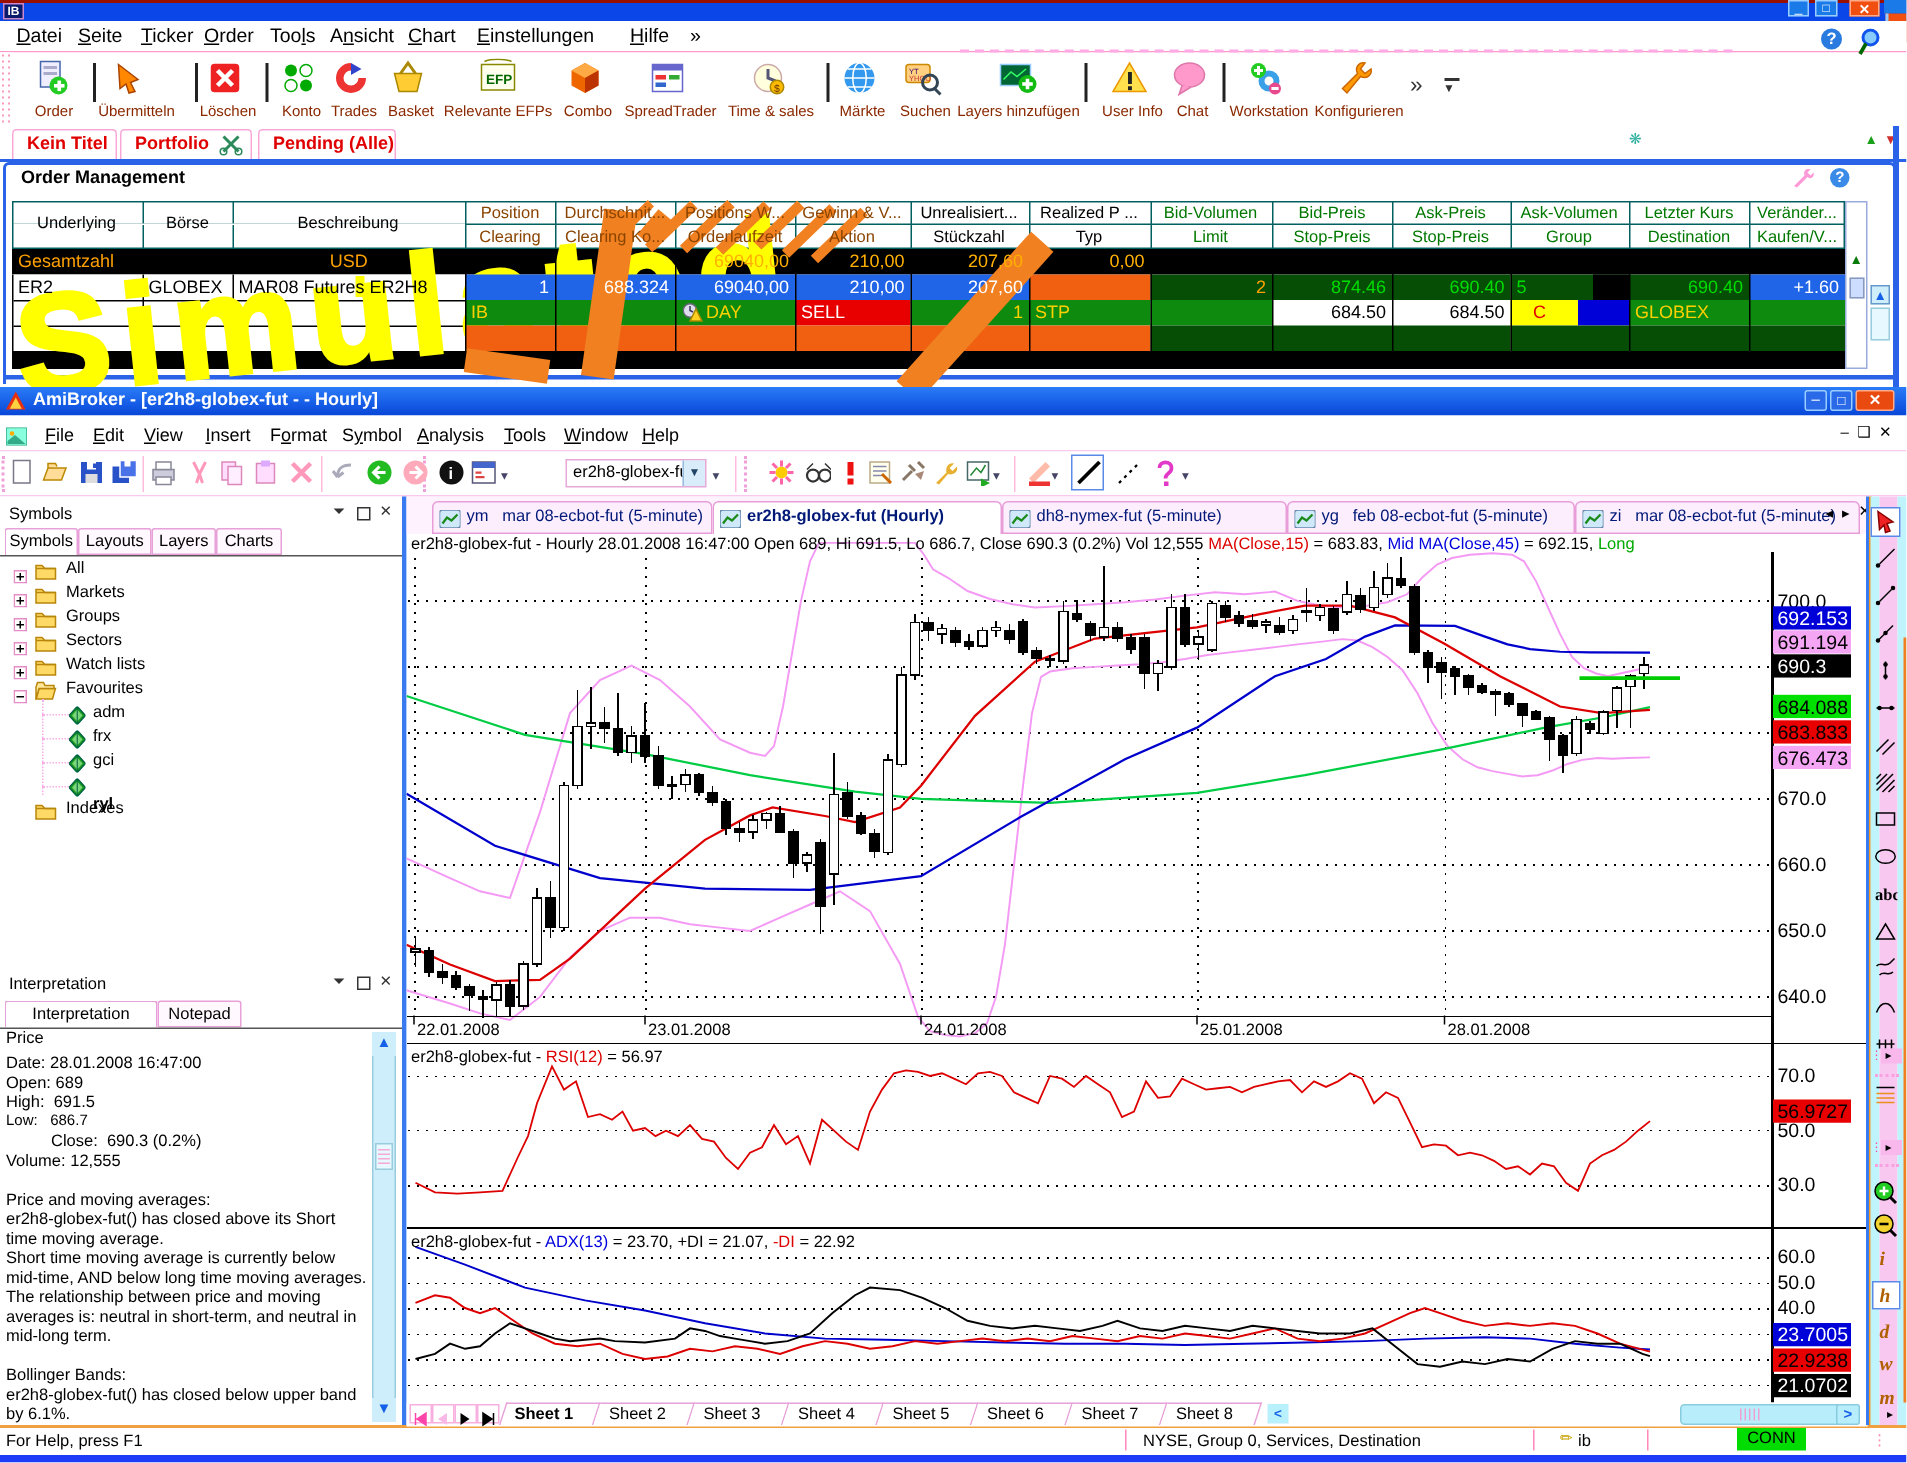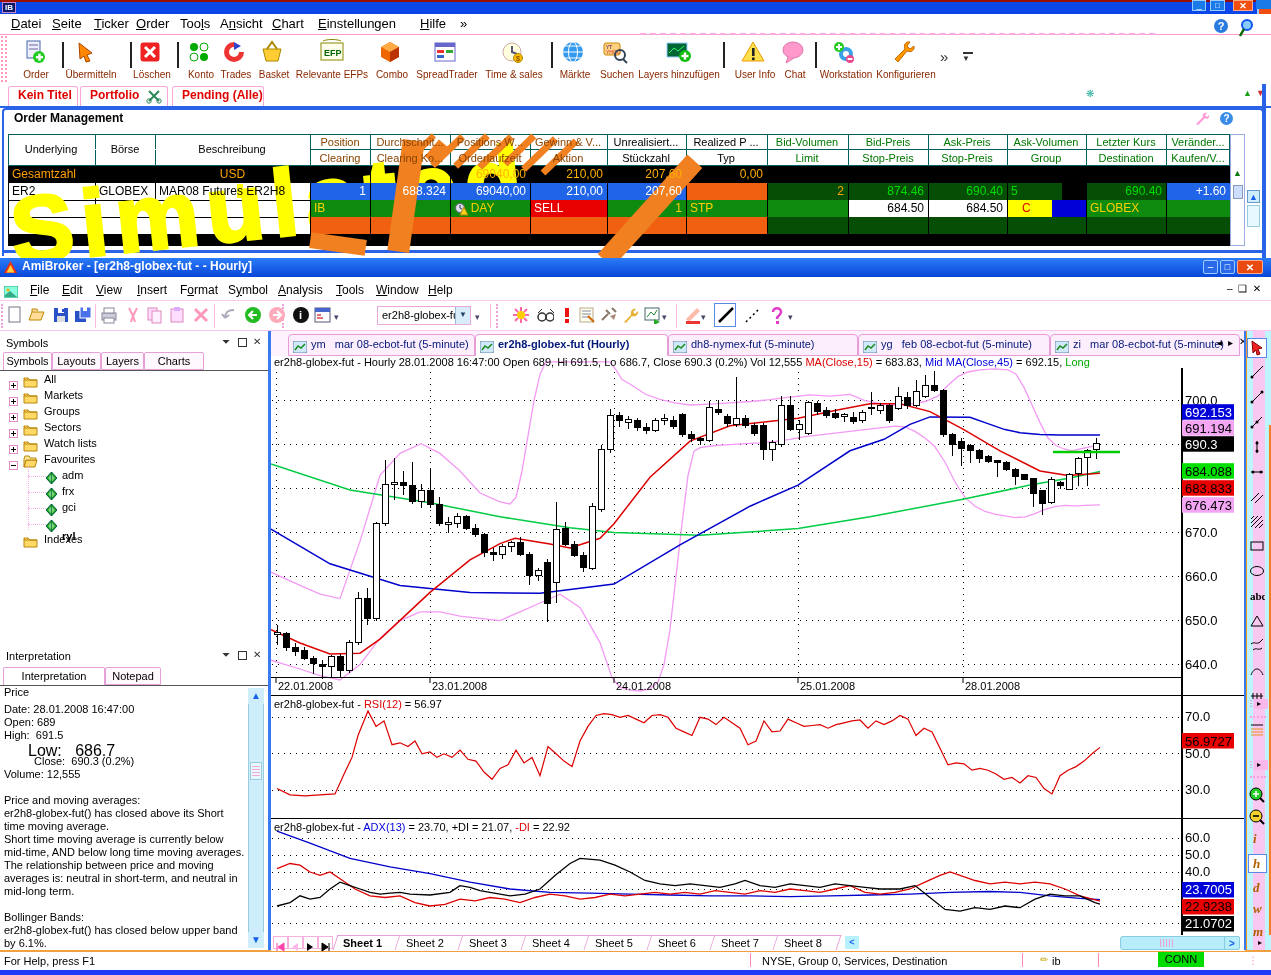--- a/index.html
+++ b/index.html
@@ -488,21 +488,21 @@
 <div class="tx" style="left:788px;top:54px;color:#446;font-size:9px;">▾</div>
 <div class="a" style="left:0px;top:73px;width:268px;height:619px;background:#fff;"></div>
 <div class="a" style="left:268px;top:73px;width:3px;height:619px;background:#3a7af0;"></div>
 <div class="tx" style="left:6px;top:79px;color:#000;font-size:11px;">Symbols</div>
 <div class="tx" style="left:222px;top:78px;color:#333;font-size:10px;">⏷</div>
 <div class="a" style="left:238px;top:80px;width:9px;height:9px;border:1px solid #333;"></div>
 <div class="tx" style="left:253px;top:78px;color:#333;font-size:10px;">✕</div>
 <div class="a" style="left:3px;top:94px;width:49px;height:18px;background:#fff;border:1px solid #e8a0d8;border-bottom:none;border-radius:2px 2px 0 0;font-size:11px;text-align:center;line-height:17px;color:#000;">Symbols</div>
 <div class="a" style="left:52px;top:94px;width:49px;height:18px;background:#fff8ff;border:1px solid #e8a0d8;border-bottom:1px solid #e8a0d8;border-radius:2px 2px 0 0;font-size:11px;text-align:center;line-height:17px;color:#000;">Layouts</div>
 <div class="a" style="left:101px;top:94px;width:43px;height:18px;background:#fff8ff;border:1px solid #e8a0d8;border-bottom:1px solid #e8a0d8;border-radius:2px 2px 0 0;font-size:11px;text-align:center;line-height:17px;color:#000;">Layers</div>
-<div class="a" style="left:144px;top:94px;width:60px;height:18px;background:#fff8ff;border:1px solid #e8a0d8;border-bottom:1px solid #e8a0d8;border-radius:2px 2px 0 0;font-size:11px;text-align:center;line-height:17px;color:#000;">Charts</div>
+<div class="a" style="left:144px;top:94px;width:44px;height:18px;background:#fff8ff;border:1px solid #e8a0d8;border-bottom:1px solid #e8a0d8;border-radius:2px 2px 0 0;font-size:11px;text-align:center;line-height:17px;color:#000;">Charts</div>
 <div class="a" style="left:0px;top:112px;width:268px;height:1px;background:#555;"></div>
 <div class="a" style="left:9px;top:118px;"><svg width="9" height="9" viewBox="0 0 9 9">
         <rect x="0.5" y="0.5" width="8" height="8" fill="#fff" stroke="#e88cc8"></rect>
         <path d="M2 4.5 L7 4.5 M4.5 2 L4.5 7" stroke="#000"></path>
       </svg></div>
     <div class="a" style="left:23px;top:116px;"><svg width="15" height="12" viewBox="0 0 15 12">
         <path d="M1 2 L5 2 L7 4 L14 4 L14 11 L1 11 Z" fill="#ffd966" stroke="#b8860b"></path>
         <path d="M1 4 L14 4" stroke="#b8860b"></path>
       </svg></div>
     <div class="tx" style="left:44px;top:115px;color:#000;font-size:11px;">All</div>
@@ -589,21 +589,21 @@
 <div class="tx" style="left:222px;top:391px;color:#333;font-size:10px;">⏷</div>
 <div class="a" style="left:238px;top:393px;width:9px;height:9px;border:1px solid #333;"></div>
 <div class="tx" style="left:253px;top:391px;color:#333;font-size:10px;">✕</div>
 <div class="a" style="left:3px;top:409px;width:102px;height:18px;background:#fff;border:1px solid #e8a0d8;border-bottom:none;border-radius:2px 2px 0 0;font-size:11px;text-align:center;line-height:17px;color:#000;">Interpretation</div>
 <div class="a" style="left:105px;top:409px;width:56px;height:18px;background:#fff8ff;border:1px solid #e8a0d8;border-bottom:1px solid #e8a0d8;border-radius:2px 2px 0 0;font-size:11px;text-align:center;line-height:17px;color:#000;">Notepad</div>
 <div class="a" style="left:0px;top:427px;width:268px;height:265px;background:#fff;border-top:1px solid #555;"></div>
 <div class="tx" style="left:4px;top:428px;color:#000;font-size:11px;">Price</div>
 <div class="tx" style="left:4px;top:445px;color:#000;font-size:11px;">Date: 28.01.2008 16:47:00</div>
 <div class="tx" style="left:4px;top:458px;color:#000;font-size:11px;">Open: 689</div>
 <div class="tx" style="left:4px;top:471px;color:#000;font-size:11px;">High:&nbsp; 691.5</div>
-<div class="tx" style="left:4px;top:484px;color:#000;font-size:16px;margin-left:24px;">Low:&nbsp;&nbsp; 686.7</div>
+<div class="tx" style="left:4px;top:484px;color:#000;font-size:10px;">Low:&nbsp;&nbsp; 686.7</div>
 <div class="tx" style="left:4px;top:497px;color:#000;font-size:11px;margin-left:30px;">Close:&nbsp; 690.3 (0.2%)</div>
 <div class="tx" style="left:4px;top:510px;color:#000;font-size:11px;">Volume: 12,555</div>
 <div class="tx" style="left:4px;top:536px;color:#000;font-size:11px;">Price and moving averages:</div>
 <div class="tx" style="left:4px;top:549px;color:#000;font-size:11px;">er2h8-globex-fut() has closed above its Short</div>
 <div class="tx" style="left:4px;top:562px;color:#000;font-size:11px;">time moving average.</div>
 <div class="tx" style="left:4px;top:575px;color:#000;font-size:11px;">Short time moving average is currently below</div>
 <div class="tx" style="left:4px;top:588px;color:#000;font-size:11px;">mid-time, AND below long time moving averages.</div>
 <div class="tx" style="left:4px;top:601px;color:#000;font-size:11px;">The relationship between price and moving</div>
 <div class="tx" style="left:4px;top:614px;color:#000;font-size:11px;">averages is: neutral in short-term, and neutral in</div>
 <div class="tx" style="left:4px;top:627px;color:#000;font-size:11px;">mid-long term.</div>

